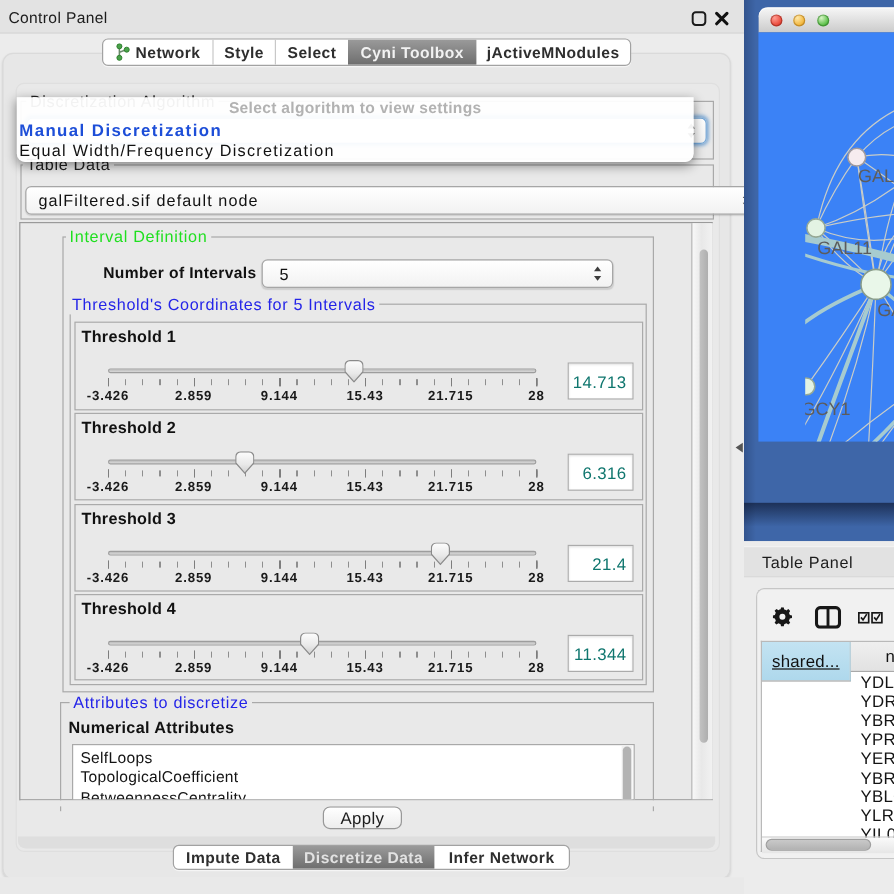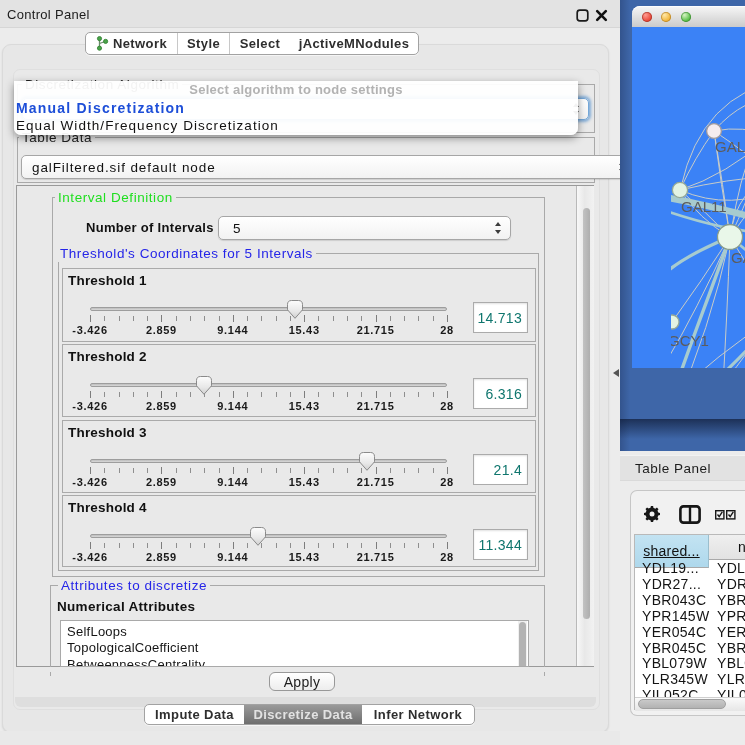--- a/index.html
+++ b/index.html
@@ -51,20 +51,21 @@
         <line x1="3.5" y1="3" x2="3.5" y2="12" stroke="#6a8a6a" stroke-width="1.3"></line>
         <line x1="3.5" y1="7.5" x2="9" y2="5.5" stroke="#6a8a6a" stroke-width="1.2"></line>
         <circle cx="3.5" cy="2.6" r="2.1" fill="#4aa34a" stroke="#2e7d2e" stroke-width=".8"></circle>
         <circle cx="3.5" cy="12.2" r="2.1" fill="#4aa34a" stroke="#2e7d2e" stroke-width=".8"></circle>
         <circle cx="9.6" cy="5.4" r="2.1" fill="#4aa34a" stroke="#2e7d2e" stroke-width=".8"></circle>
       </svg>Network</div>
  <div class="sep"></div>
     <div class="it" style="width:51px;">Style</div>
  <div class="sep"></div>
     <div class="it" style="width:60px;">Select</div>
+ <div class="it sel" style="width:107px;">Cyni Toolbox</div>
  <div class="it" style="width:128px;">jActiveMNodules</div>
 </div>
 
 <div class="tbox" style="left:17px;top:84px;width:576px;height:47px;">
  <div class="ttl" style="left:4px;color:#222;">Discretization Algorithm</div>
 </div>
 <div class="combo" style="left:22px;top:98px;width:565px;height:20px;border:1.5px solid #74a7d8;box-shadow:0 0 3px 1.5px rgba(96,152,208,.75);">
     <div class="carr"></div>
   </div>
 
@@ -312,39 +313,30 @@
         <rect x="0.7" y="0.7" width="8.2" height="8.2"></rect>
         <rect x="11.7" y="0.7" width="8.2" height="8.2"></rect>
         <path d="M2.5 4.5 L4.2 6.6 L7.3 1.8"></path>
         <path d="M13.5 4.5 L15.2 6.6 L18.3 1.8"></path>
       </g>
     </svg>
 
  <div style="position:absolute;left:3px;top:43px;width:127px;height:176px;background:#fff;border:1px solid #b9b9b9;border-right:none;box-sizing:border-box;">
   <div style="position:absolute;left:0;top:0;width:74px;height:33px;background:linear-gradient(#c3e3f2,#aed8ec);border-right:1px solid #9bbecd;border-bottom:1px solid #a9a9a9;box-sizing:border-box;display:flex;align-items:center;justify-content:center;font-size:14px;letter-spacing:.2px;color:#111;text-decoration:underline;">shared...</div>
   <div style="position:absolute;left:74px;top:0;width:53px;height:25px;background:linear-gradient(#efefef,#e2e2e2);border-bottom:1px solid #a9a9a9;box-sizing:border-box;display:flex;align-items:center;padding-left:29px;font-size:14px;color:#111;">n</div>
-  <div style="position:absolute;left:7px;top:26px;font-size:14px;letter-spacing:.3px;line-height:15.9px;color:#141414;white-space:pre;">YDL19...
-YDR27...
-YBR043C
-YPR145W
-YER054C
-YBR045C
-YBL079W
-YLR345W
-YIL052C</div>
   <div style="position:absolute;left:82px;top:26px;font-size:14px;letter-spacing:.3px;line-height:15.9px;color:#141414;white-space:pre;">YDL1
 YDR2
 YBR0
 YPR1
 YER0
 YBR0
 YBL0
 YLR3
 YIL0</div>
   <div style="position:absolute;left:0;top:162px;width:127px;height:13px;background:linear-gradient(#fafafa,#e6e6e6);border-top:1px solid #cfcfcf;"></div>
   <div style="position:absolute;left:3px;top:164px;width:86px;height:8px;background:linear-gradient(#c9c9c9,#b2b2b2);border:1px solid #9f9f9f;border-radius:5px;"></div>
  </div>
 </div>
 
 <div class="abs" style="left:14px;top:81px;width:564px;height:54px;background:rgba(255,255,255,.94);border-radius:0 0 7px 7px;box-shadow:0 3px 9px rgba(0,0,0,.42);"></div>
-<div class="abs" style="left:14px;top:81px;width:564px;height:17px;display:flex;align-items:center;justify-content:center;font-size:13px;font-weight:bold;letter-spacing:.25px;color:#b2b2b2;">Select algorithm to node settings</div>
+<div class="abs" style="left:14px;top:81px;width:564px;height:17px;display:flex;align-items:center;justify-content:center;font-size:13px;font-weight:bold;letter-spacing:.25px;color:#b2b2b2;">Select algorithm to view settings</div>
 <div class="abs" style="left:16px;top:100px;font-size:14px;letter-spacing:1.2px;font-weight:bold;color:#1d4ed8;">Manual Discretization</div>
 <div class="abs" style="left:16px;top:118px;font-size:13.5px;letter-spacing:1.05px;color:#111;">Equal Width/Frequency Discretization</div>
 
 </body></html>

